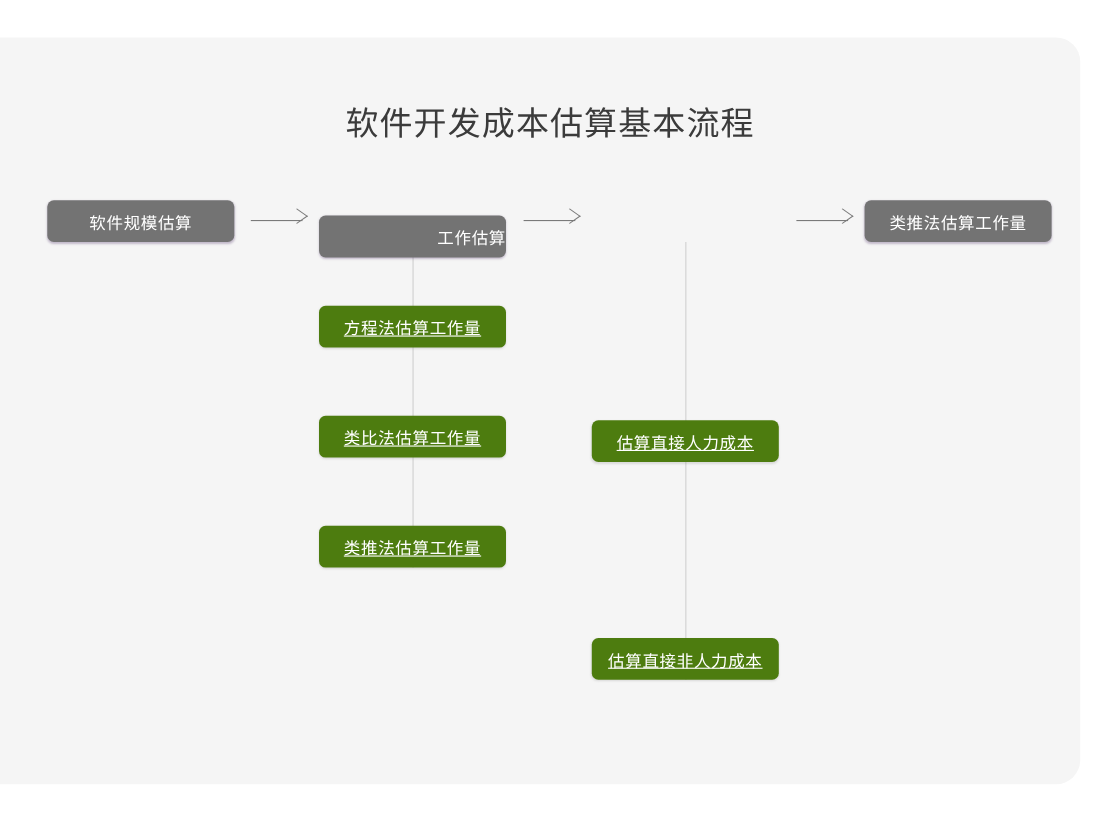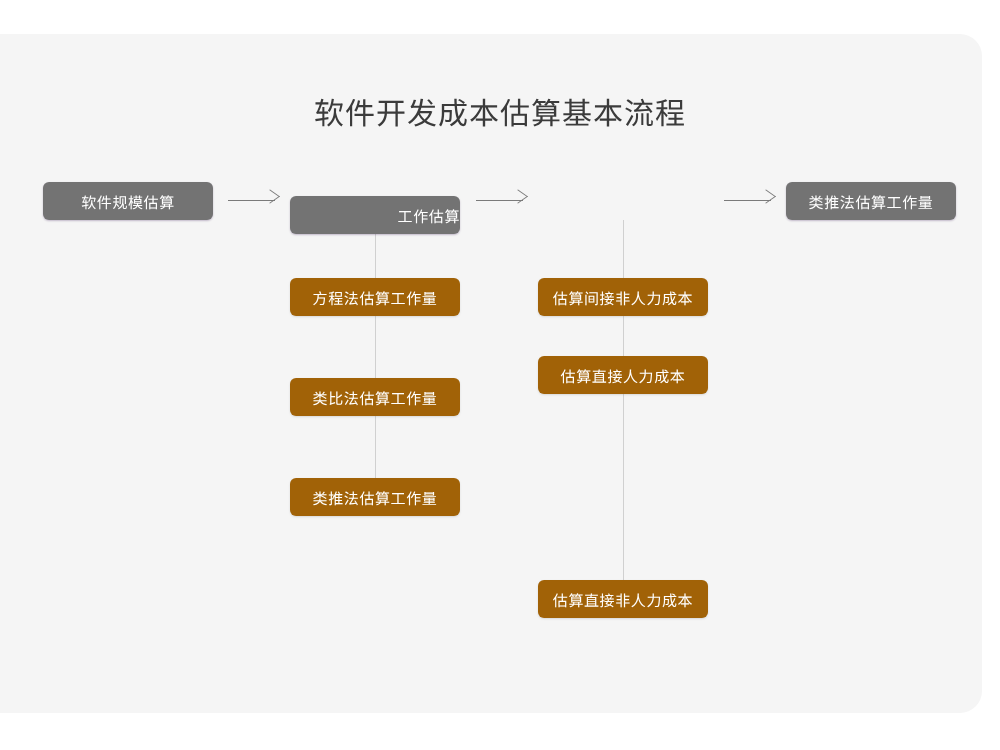--- a/index.html
+++ b/index.html
@@ -95,22 +95,23 @@
     font-size: 15px;
     letter-spacing: 0.6px;
     white-space: nowrap;
     z-index: 3;
   }
   .node.primary {
     background: #737373;
     box-shadow: 0 1px 2px rgba(60, 30, 90, 0.28);
   }
   .node.sub {
-    background: #a16207;
+    background: #4d7c0f;
     box-shadow: 0 1px 2px rgba(120, 120, 120, 0.22);
+    text-decoration: underline;
   }
 </style>
 </head>
 <body>
 
 <div id="canvas">
 
   <div class="card"></div>
 
   <div class="title">软件开发成本估算基本流程</div>
@@ -144,23 +145,20 @@
   <div class="node sub" style="left:290px; top:278px; width:170px; height:38px;">
     <span>方程法估算工作量</span>
   </div>
   <div class="node sub" style="left:290px; top:378px; width:170px; height:38px;">
     <span>类比法估算工作量</span>
   </div>
   <div class="node sub" style="left:290px; top:478px; width:170px; height:38px;text-align:right;">
     <span>类推法估算工作量</span>
   </div>
 
-  <div class="node sub" style="left:538px; top:278px; width:170px; height:38px;">
-    <span>估算间接非人力成本</span>
-  </div>
-  <div class="node sub" style="left:538px; top:356px; width:170px; height:38px;">
+  <div class="node sub" style="left:538px; top:382px; width:170px; height:38px;">
     <span>估算直接人力成本</span>
   </div>
   <div class="node sub" style="left:538px; top:580px; width:170px; height:38px;">
     <span>估算直接非人力成本</span>
   </div>
 
 </div>
 
 </body></html>

